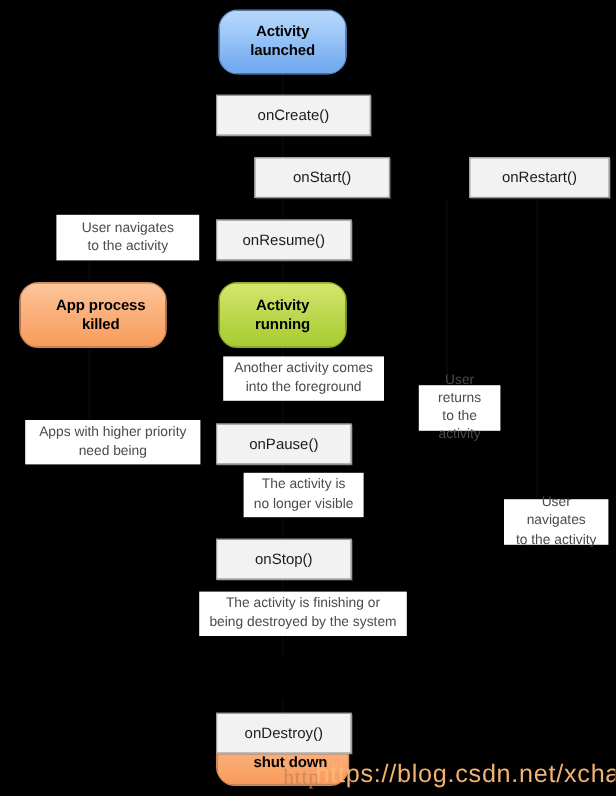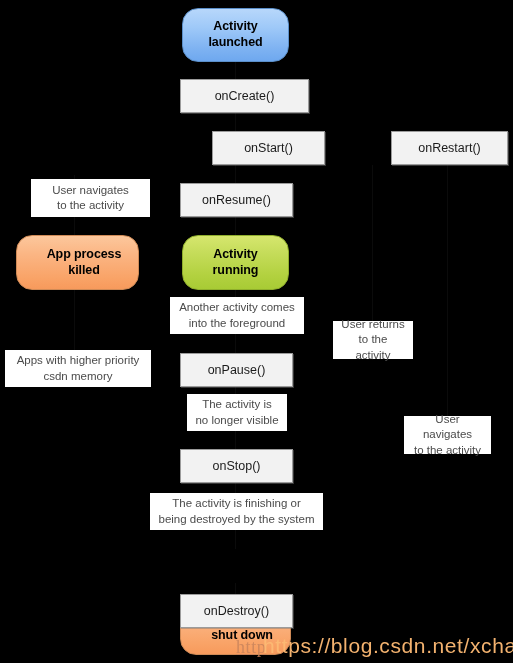--- a/index.html
+++ b/index.html
@@ -74,20 +74,21 @@
     border: none;
     box-sizing: border-box;
     display: flex;
     align-items: center;
     justify-content: center;
     text-align: center;
     font-size: 11.5px;
     line-height: 1.32;
     color: #4b4b4b;
     padding: 1px 8px;
+    margin-left: 16px;
   }
 
   
   .watermark {
     position: absolute;
     left: 263px;
     top: 634px;
     font-family: Liberation Sans, sans-serif;
     font-size: 21px;
     letter-spacing: 0.6px;
@@ -171,21 +172,21 @@
   <div class="note" style="left:31px; top:179px; width:119px; height:38px;">
     <span>
       <span>User navigates</span><br>
       <span>to the activity</span>
     </span>
   </div>
 
   <div class="note" style="left:5px; top:350px; width:146px; height:37px;">
     <span>
       <span>Apps with higher priority</span><br>
-      <span>csdn memory</span>
+      <span>need being</span>
     </span>
   </div>
 
   <div class="note" style="left:170px; top:297px; width:134px; height:37px;">
     <span>
       <span>Another activity comes</span><br>
       <span>into the foreground</span>
     </span>
   </div>
 
@@ -196,21 +197,21 @@
     </span>
   </div>
 
   <div class="note" style="left:150px; top:493px; width:173px; height:37px;">
     <span>
       <span>The activity is finishing or</span><br>
       <span>being destroyed by the system</span>
     </span>
   </div>
 
-  <div class="note" style="left:333px; top:321px; width:80px; height:38px;">
+  <div class="note" style="left:333px; top:321px; width:68px; height:38px;">
     <span>
       <span>User returns</span><br>
       <span>to the activity</span>
     </span>
   </div>
 
   <div class="note" style="left:404px; top:416px; width:87px; height:38px;">
     <span>
       <span>User navigates</span><br>
       <span>to the activity</span>

